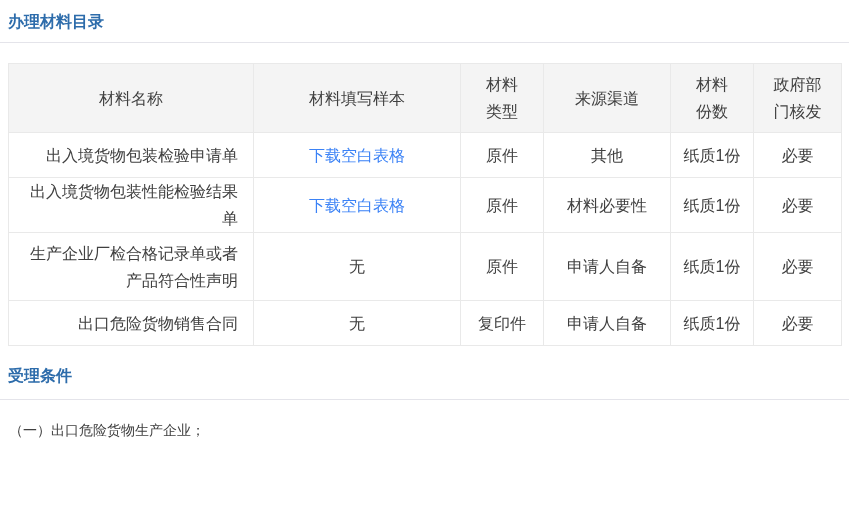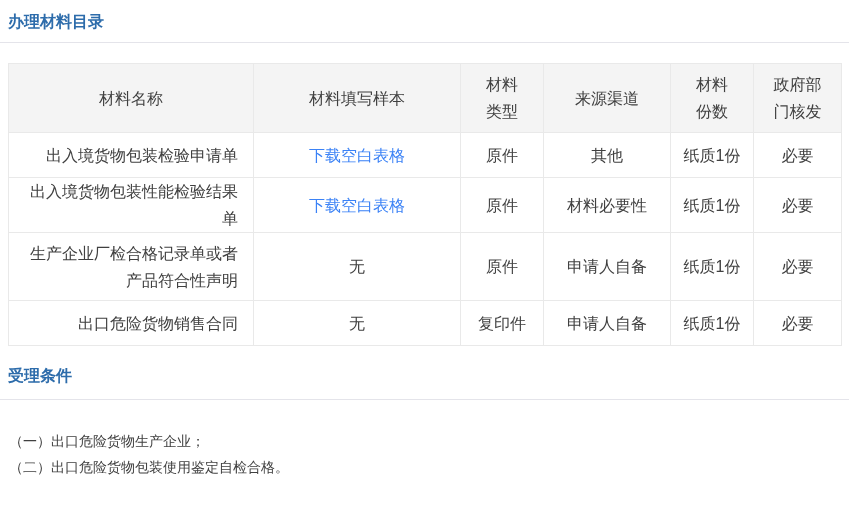--- a/index.html
+++ b/index.html
@@ -51,21 +51,21 @@
   table.materials td { padding: 0 4px; }
   table.materials td.name-cell { padding: 0 15px; text-align: right; }
   tr.row-s td { height: 45px; }
   tr.row-l td { height: 68px; }
   a.dl-link {
     color: #3b82f6;
     text-decoration: none;
     cursor: pointer;
   }
   .conditions {
-    margin: 28px 0 0 9px;
+    margin: 17px 0 0 9px;
     font-size: 14px;
     line-height: 26px;
   }
   .conditions p { margin: 0; }
 </style>
 </head>
 <body>
 
 <h2 class="section-title">办理材料目录</h2>
 <hr class="divider">
@@ -123,14 +123,13 @@
       <td>必要</td>
     </tr>
   </tbody>
 </table>
 
 <h2 class="section-title" style="padding-top:20px;">受理条件</h2>
 <hr class="divider second">
 
 <div class="conditions">
   <p>（一）出口危险货物生产企业；</p>
-  <p>（二）出口危险货物包装使用鉴定自检合格。</p>
 </div>
 
 </body></html>

